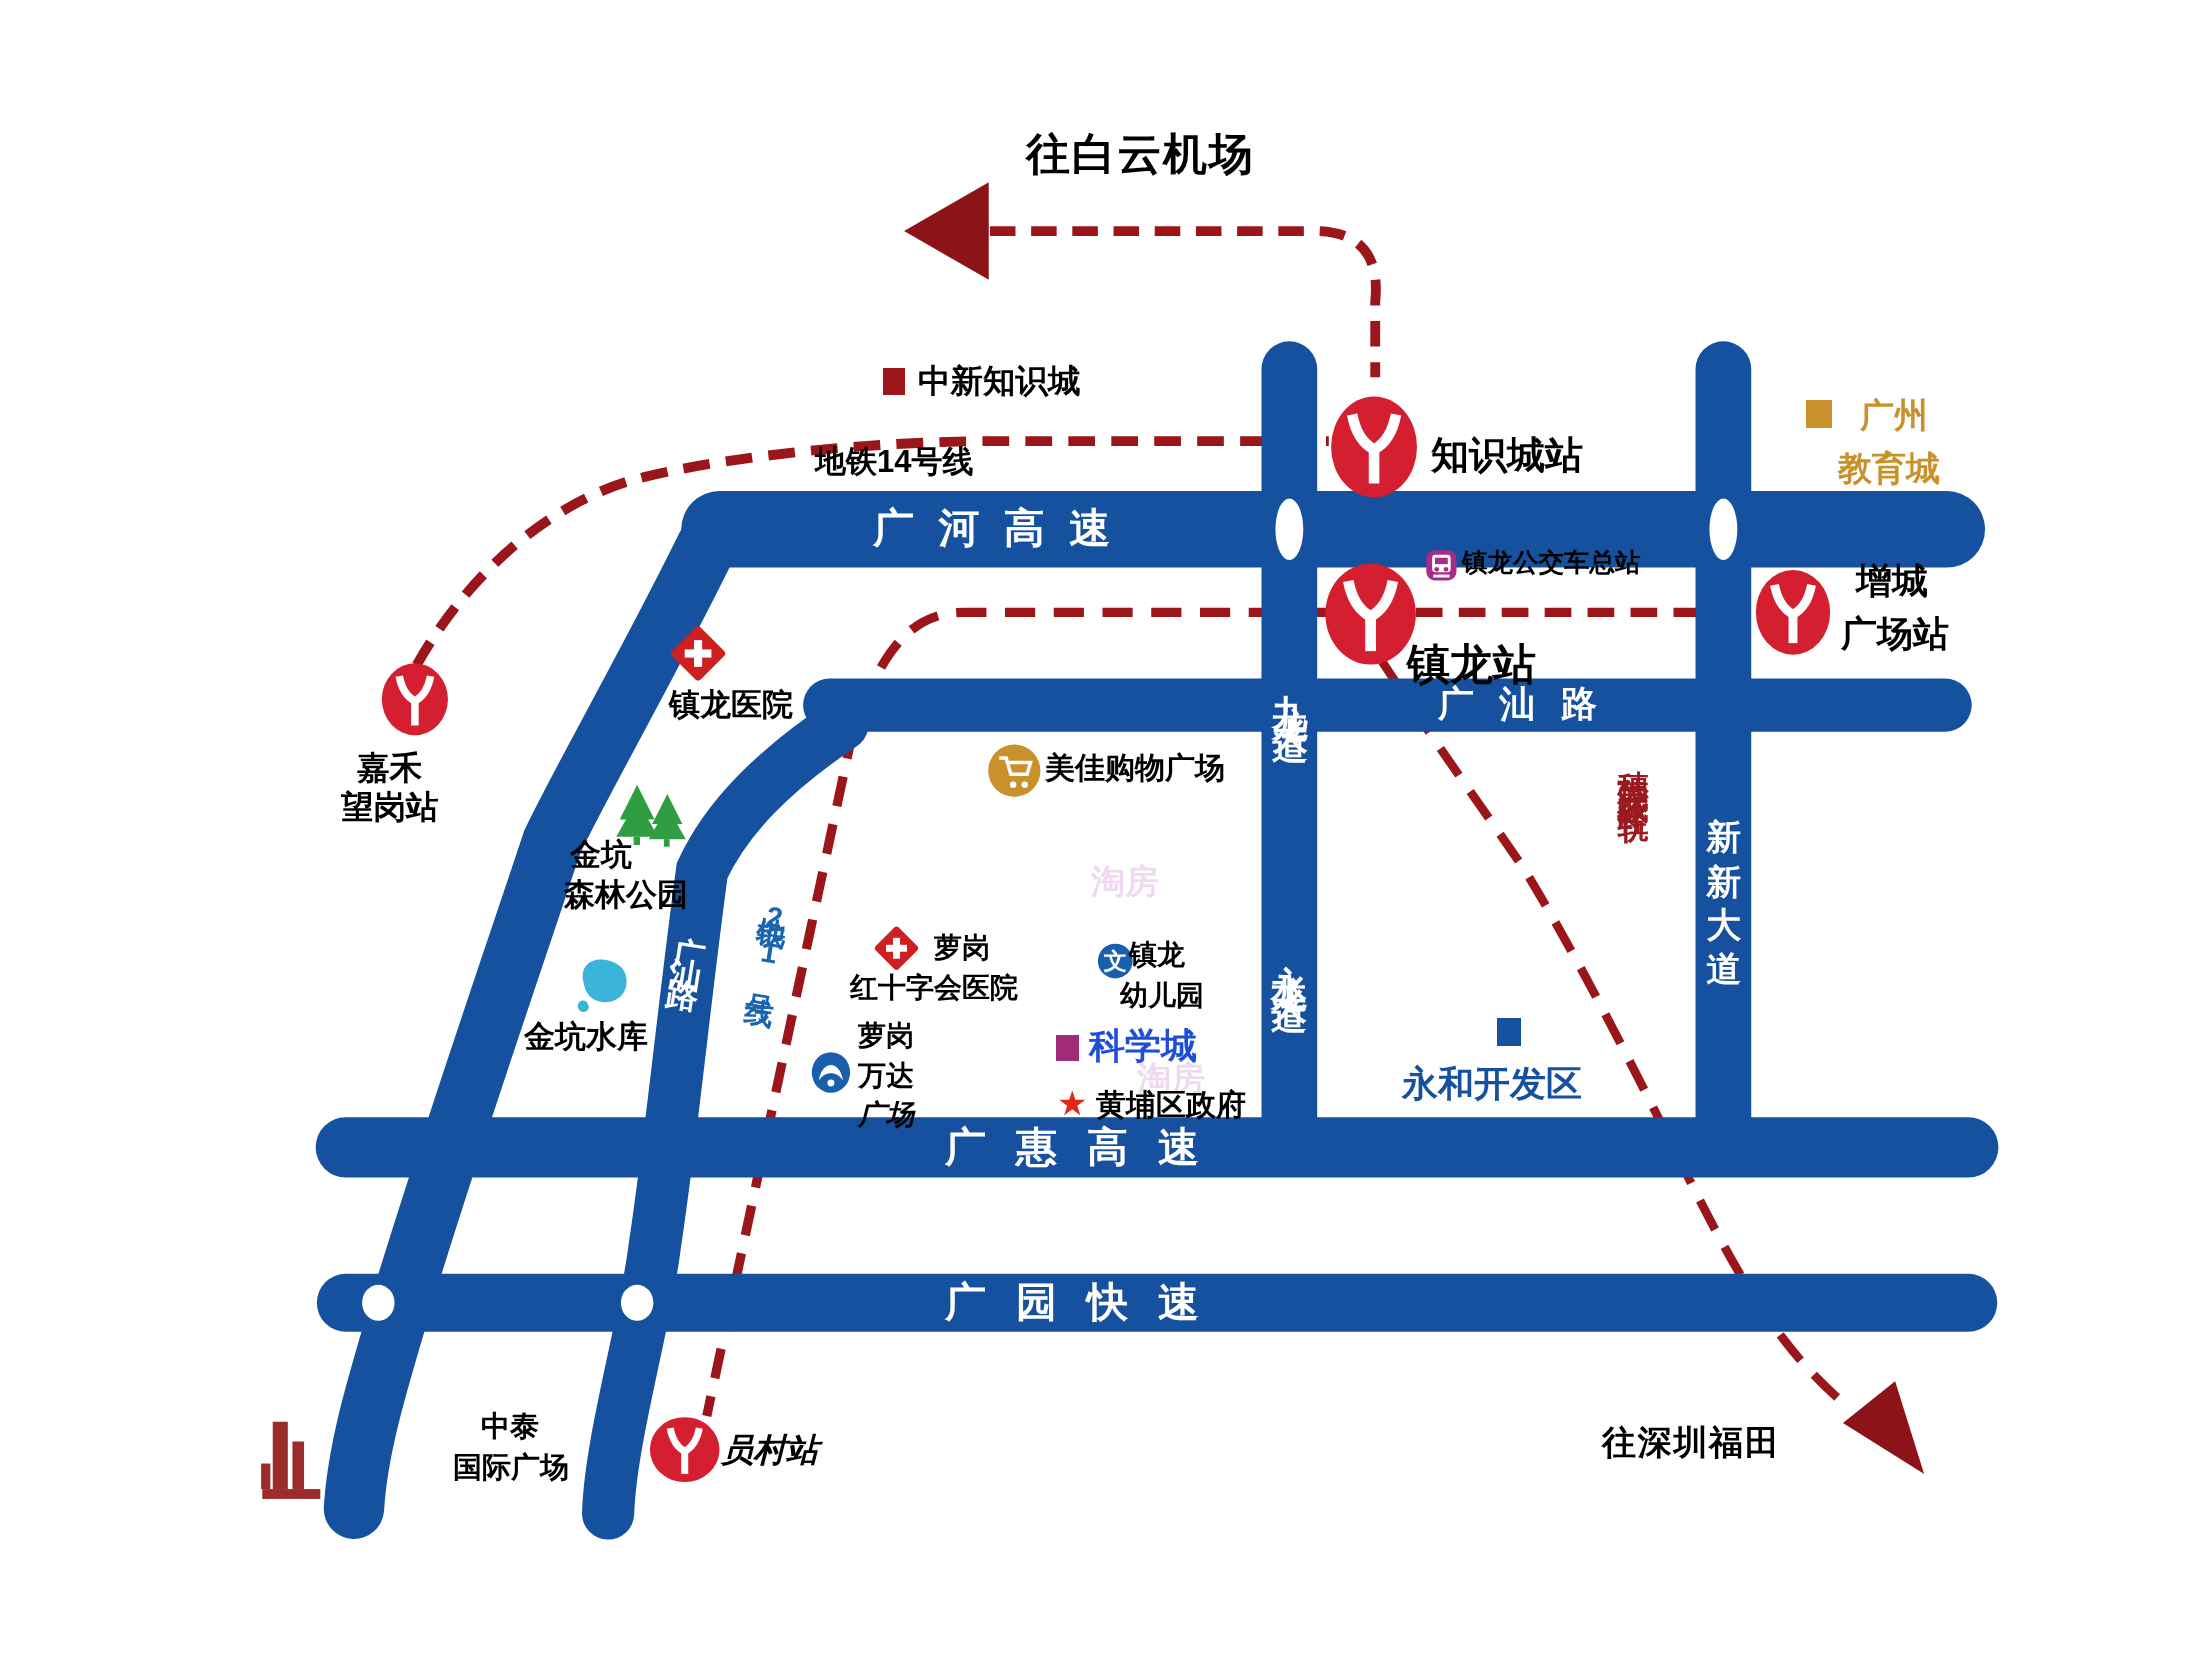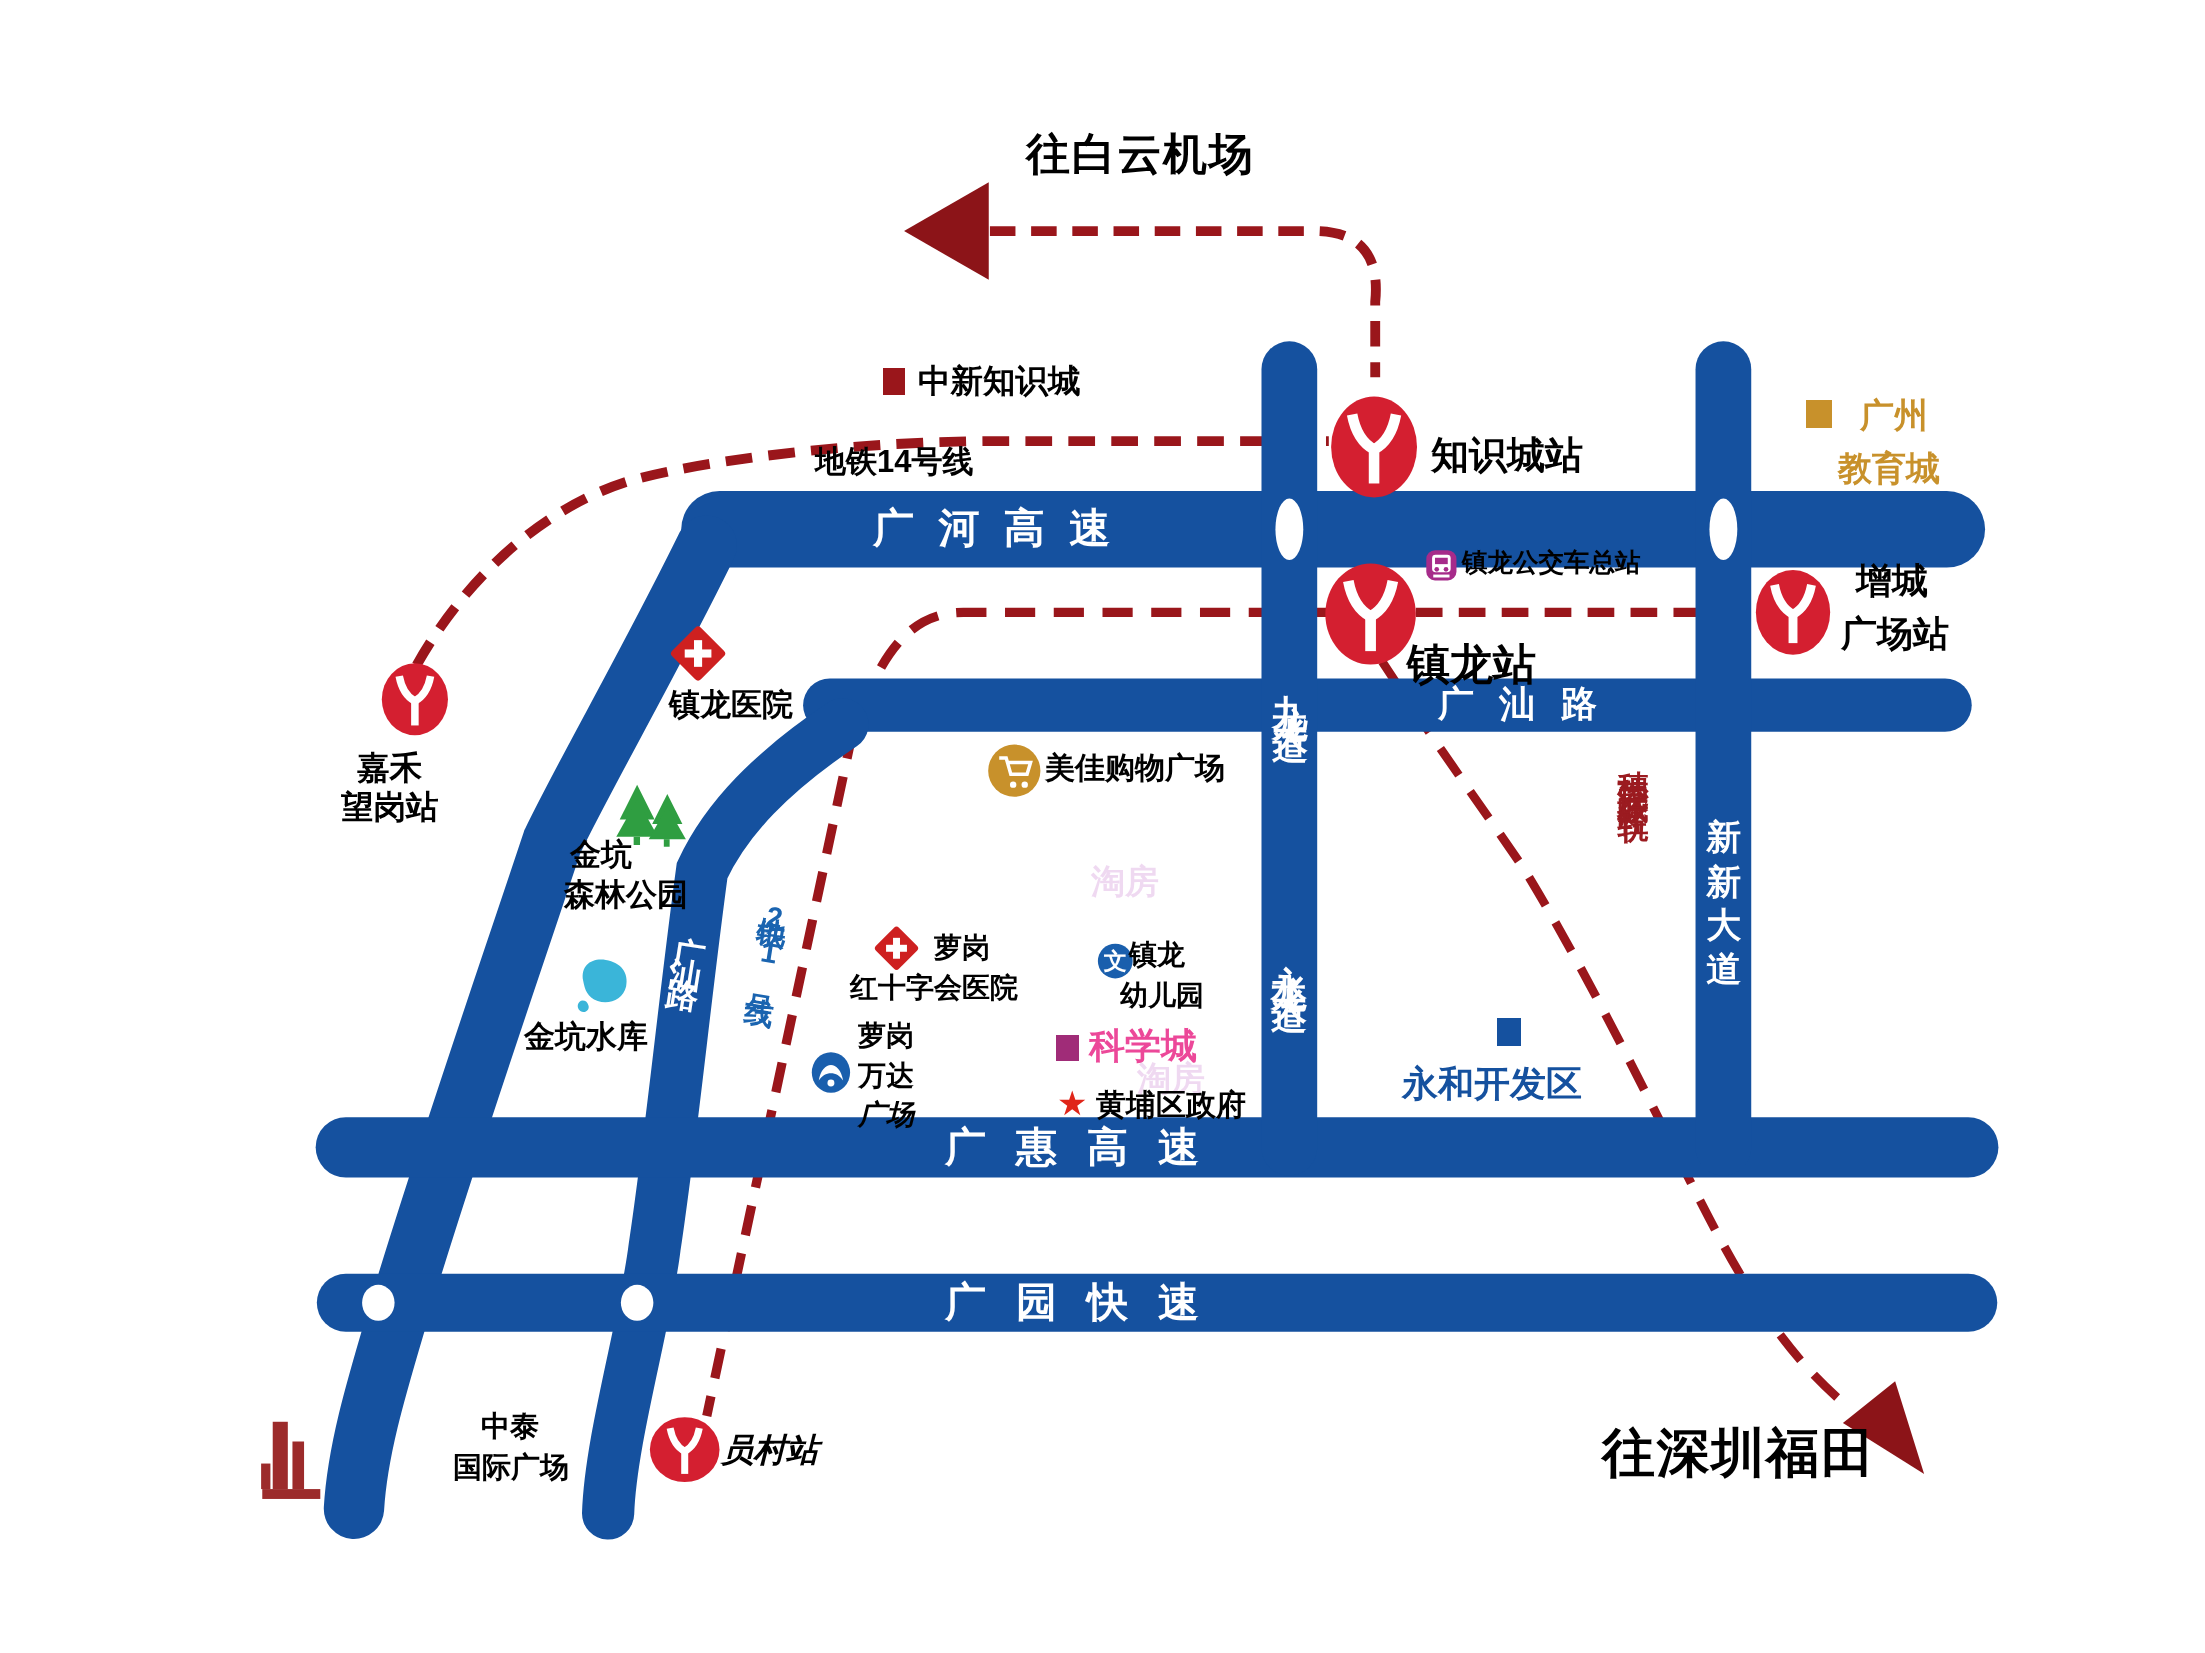--- a/index.html
+++ b/index.html
@@ -4,21 +4,21 @@
 <style>
   html,body{margin:0;padding:0;background:#fff;}
   #map{position:relative;width:2205px;height:1654px;background:#fff;overflow:hidden;
        font-family:"Liberation Sans",sans-serif;}
   #roadlayer{position:absolute;left:0;top:0;width:2205px;height:1654px;}
   .lb{position:absolute;font-weight:700;color:#000;white-space:nowrap;line-height:1.05;
       font-family:"Liberation Sans",sans-serif;}
   .wt{color:#fff;}
   .vt{writing-mode:vertical-rl;text-orientation:upright;}
   .gold{color:#c8912b;}
-  .purple{color:#ec4899;text-align:right;}
+  .purple{color:#1d4ed8;text-align:right;}
   .blue{color:#15519f;}
   .ltblue{color:#1a64b0;}
   .maroon{color:#9b1b20;}
   .sq{position:absolute;}
   .star{position:absolute;color:#e02519;font-weight:400;}
   .projbox{position:absolute;left:962px;top:815px;width:251px;height:109px;background:#dc241f;
       border-radius:24.4px;display:flex;align-items:center;justify-content:center;}
   .projbox .t{font-family:"Liberation Serif",serif;font-weight:700;font-size:56px;color:#fff;
       letter-spacing:4.6px;}
   .wm{position:absolute;color:#a21caf;opacity:0.16;font-size:34px;font-weight:700;}
@@ -156,21 +156,21 @@
     <g transform="translate(1180,2498)">
       <ellipse rx="60" ry="56" fill="#d41f30"></ellipse>
         <use href="#mhorn" transform="scale(0.93)"></use>
     </g>
   </svg>
 
   <div class="wm" style="left:1091px;top:859px;">淘房</div>
   <div class="wm" style="left:1137px;top:1056px;">淘房</div>
 
   <div class="lb" style="left:1026px;top:131px;font-size:44px;letter-spacing:1.7px;">往白云机场</div>
-  <div class="lb" style="left:1602px;top:1425px;font-size:53px;letter-spacing:1.7px;">往深圳福田</div>
+  <div class="lb" style="left:1602px;top:1425px;font-size:34px;letter-spacing:1.7px;">往深圳福田</div>
 
   <div class="lb" style="left:815px;top:446px;font-size:31px;">地铁14号线</div>
   <div class="lb vt ltblue" style="left:756px;top:894px;font-size:29px;letter-spacing:3.5px;transform:rotate(9deg);">地铁21号线</div>
   <div class="lb vt maroon" style="left:1616px;top:746px;font-size:31px;letter-spacing:7px;">穗莞深城际轻轨</div>
 
   <div class="lb" style="left:1431px;top:436px;font-size:38px;">知识城站</div>
   <div class="lb" style="left:1407px;top:642px;font-size:43px;">镇龙站</div>
   <div class="lb" style="left:1856px;top:562px;font-size:36px;">增城</div>
   <div class="lb" style="left:1841px;top:615px;font-size:36px;">广场站</div>
   <div class="lb" style="left:357px;top:751px;font-size:32.5px;">嘉禾</div>

